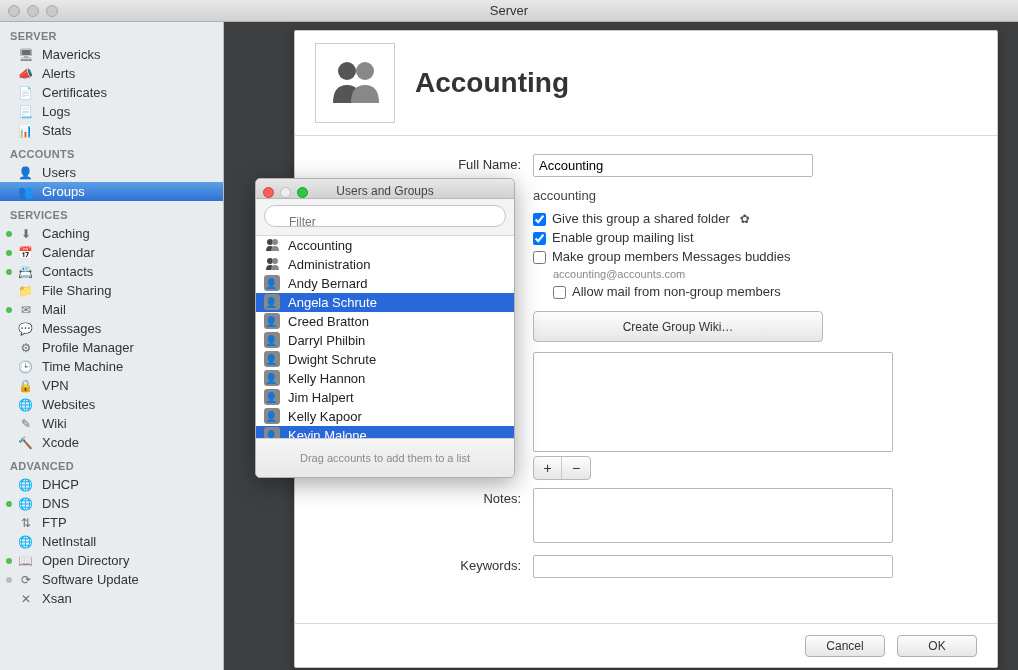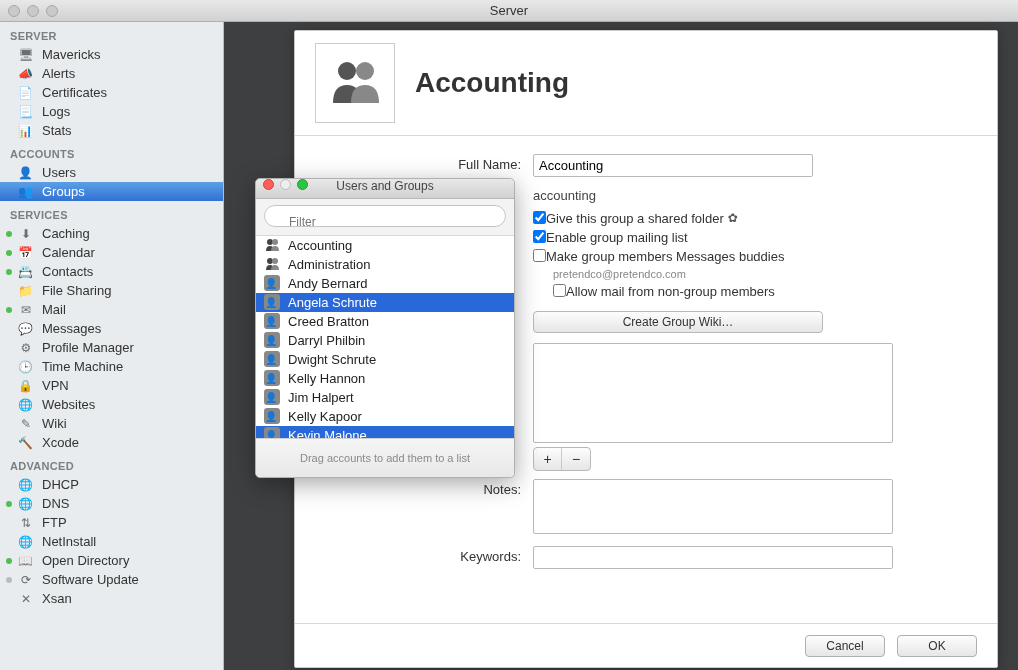--- a/index.html
+++ b/index.html
@@ -133,26 +133,26 @@
 input[type="text"], textarea {
   border: 1px solid #b8b8b8;
   border-radius: 2px;
   padding: 3px 5px;
   font-family: inherit;
   font-size: 13px;
   width: 280px;
   background:#fff;
 }
 .plain-value { padding-top:3px; font-size:13px; color:#444;}
-.check-line { display:flex; align-items:flex-start; margin-bottom:4px; font-size:13px;}
+.check-line { display:flex; align-items:flex-end; gap:6px; margin-bottom:4px; font-size:13px;}
 .check-line.sub { margin-left: 20px; }
 .mail-addr { font-size:11px; color:#888; margin-left:20px; margin-bottom:4px;}
 .gear-btn { color:#555; font-size:12px; margin-left:4px;}
 .create-wiki-btn {
-  width: 290px; height:22px;
+  width: 290px; height:31px;
   background: linear-gradient(#fdfdfd,#e6e6e6);
   border:1px solid #b8b8b8; border-radius:4px;
   font-size:12px; color:#333;
 }
 .members-box {
   width: 360px; height: 100px;
   border:1px solid #b8b8b8; border-radius:2px;
   background:#fff;
 }
 .segbtns {
@@ -188,21 +188,21 @@
   border-radius:5px;
   box-shadow: 0 6px 24px rgba(0,0,0,0.35);
   display:flex;
   flex-direction:column;
 }
 .pop-titlebar {
   height: 20px;
   background:linear-gradient(#e8e8e8,#d1d1d1);
   border-bottom:1px solid #b8b8b8;
   border-radius:5px 5px 0 0;
-  display:flex; align-items:flex-start; position:relative;
+  display:flex; align-items:flex-end; position:relative;
 }
 .pop-traffic { display:flex; gap:6px; margin-left:7px;}
 .plight { width:11px; height:11px; border-radius:50%;}
 .plight.r{background:#ff5f57;border:1px solid #d94038;}
 .plight.y{background:#eee;border:1px solid #bbb;}
 .plight.g{background:#28c840;border:1px solid #1f9b32;}
 .pop-title { position:absolute; left:0;right:0; text-align:center; font-size:12px; color:#444;}
 .filter-row { padding:6px 8px;}
 .filter-input {
   width:100%; height:22px; border:1px solid #c5c5c5; border-radius:11px;
@@ -404,21 +404,21 @@
               <span class="gear-btn">✿</span>
             </div>
             <div class="check-line">
               <input type="checkbox" checked="" style="">
               <span>Enable group mailing list</span>
             </div>
             <div class="check-line">
               <input type="checkbox" style="">
               <span>Make group members Messages buddies</span>
             </div>
-            <div class="mail-addr">pretendco@pretendco.com</div>
+            <div class="mail-addr">accounting@accounts.com</div>
             <div class="check-line sub">
               <input type="checkbox" style="">
               <span>Allow mail from non-group members</span>
             </div>
             <div style="height:8px"></div>
             <button class="create-wiki-btn">Create Group Wiki…</button>
           </div>
         </div>
         <div class="form-row" style="margin-top:10px;">
           <div class="form-label" style="visibility:hidden;">:</div>

